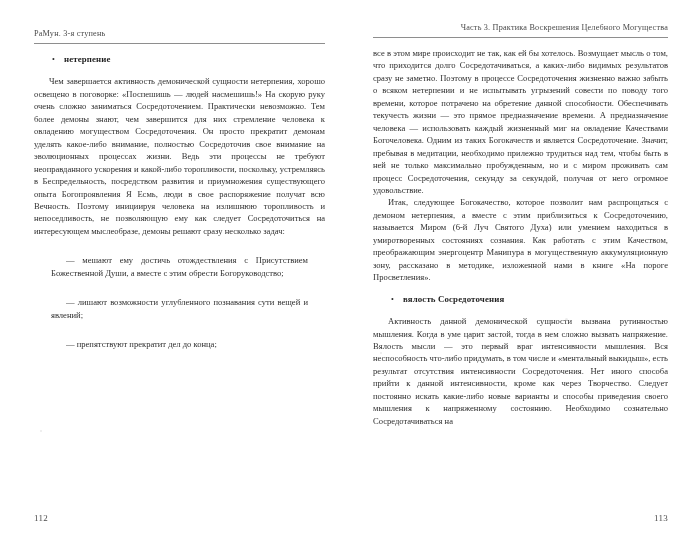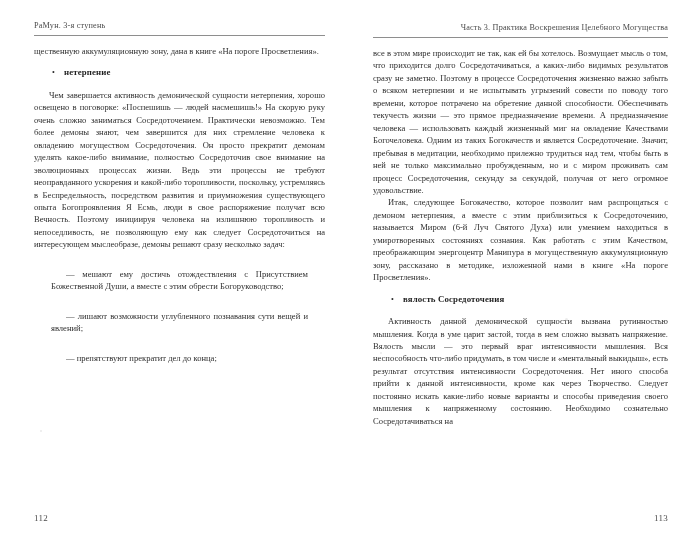--- a/index.html
+++ b/index.html
@@ -22,21 +22,21 @@
     background: #ffffff;
   }
   .page {
     position: relative;
     box-sizing: border-box;
     width: 349px;
     height: 540px;
     background: #ffffff;
   }
   .page-left {
-    padding: 20px 24px 0 34px;
+    padding: 28px 24px 0 34px;
   }
   .page-right {
     padding: 22px 30px 8px 24px;
   }
   .gutter-shadow {
     position: absolute;
     top: 0;
     left: 349px;
     width: 1px;
     height: 540px;
@@ -116,21 +116,20 @@
 </head>
 <body>
 
 <div class="spread">
 
   <div class="page page-left">
     <div class="running-head left">РаМун. 3-я ступень</div>
     <div class="head-rule"></div>
 
     <div class="body-col">
-      <p class="para noindent">щественную аккумуляционную зону, дана в книге «На пороге Просветления».</p>
 
       <div class="bullet-row">
         <span class="bullet-dot">•</span>
         <span class="bullet-label">нетерпение</span>
       </div>
 
       <p class="para">Чем завершается активность демонической сущности нетерпения, хорошо освещено в поговорке: «Поспешишь — людей насмешишь!» На скорую руку очень сложно заниматься Сосредоточением. Практически невозможно. Тем более демоны знают, чем завершится для них стремление человека к овладению могуществом Сосредоточения. Он просто прекратит демонам уделять какое-либо внимание, полностью Сосредоточив свое внимание на эволюционных процессах жизни. Ведь эти процессы не требуют неоправданного ускорения и какой-либо торопливости, поскольку, устремляясь в Беспредельность, посредством развития и приумножения существующего опыта Богопроявления Я Есмь, люди в свое распоряжение получат всю Вечность. Поэтому инициируя человека на излишнюю торопливость и непоседливость, не позволяющую ему как следует Сосредоточиться на интересующем мыслеобразе, демоны решают сразу несколько задач:</p>
 
       <p class="dash-item">— мешают ему достичь отождествления с Присутствием Божественной Души, а вместе с этим обрести Богоруководство;</p>
       <p class="dash-item">— лишают возможности углубленного познавания сути вещей и явлений;</p>

